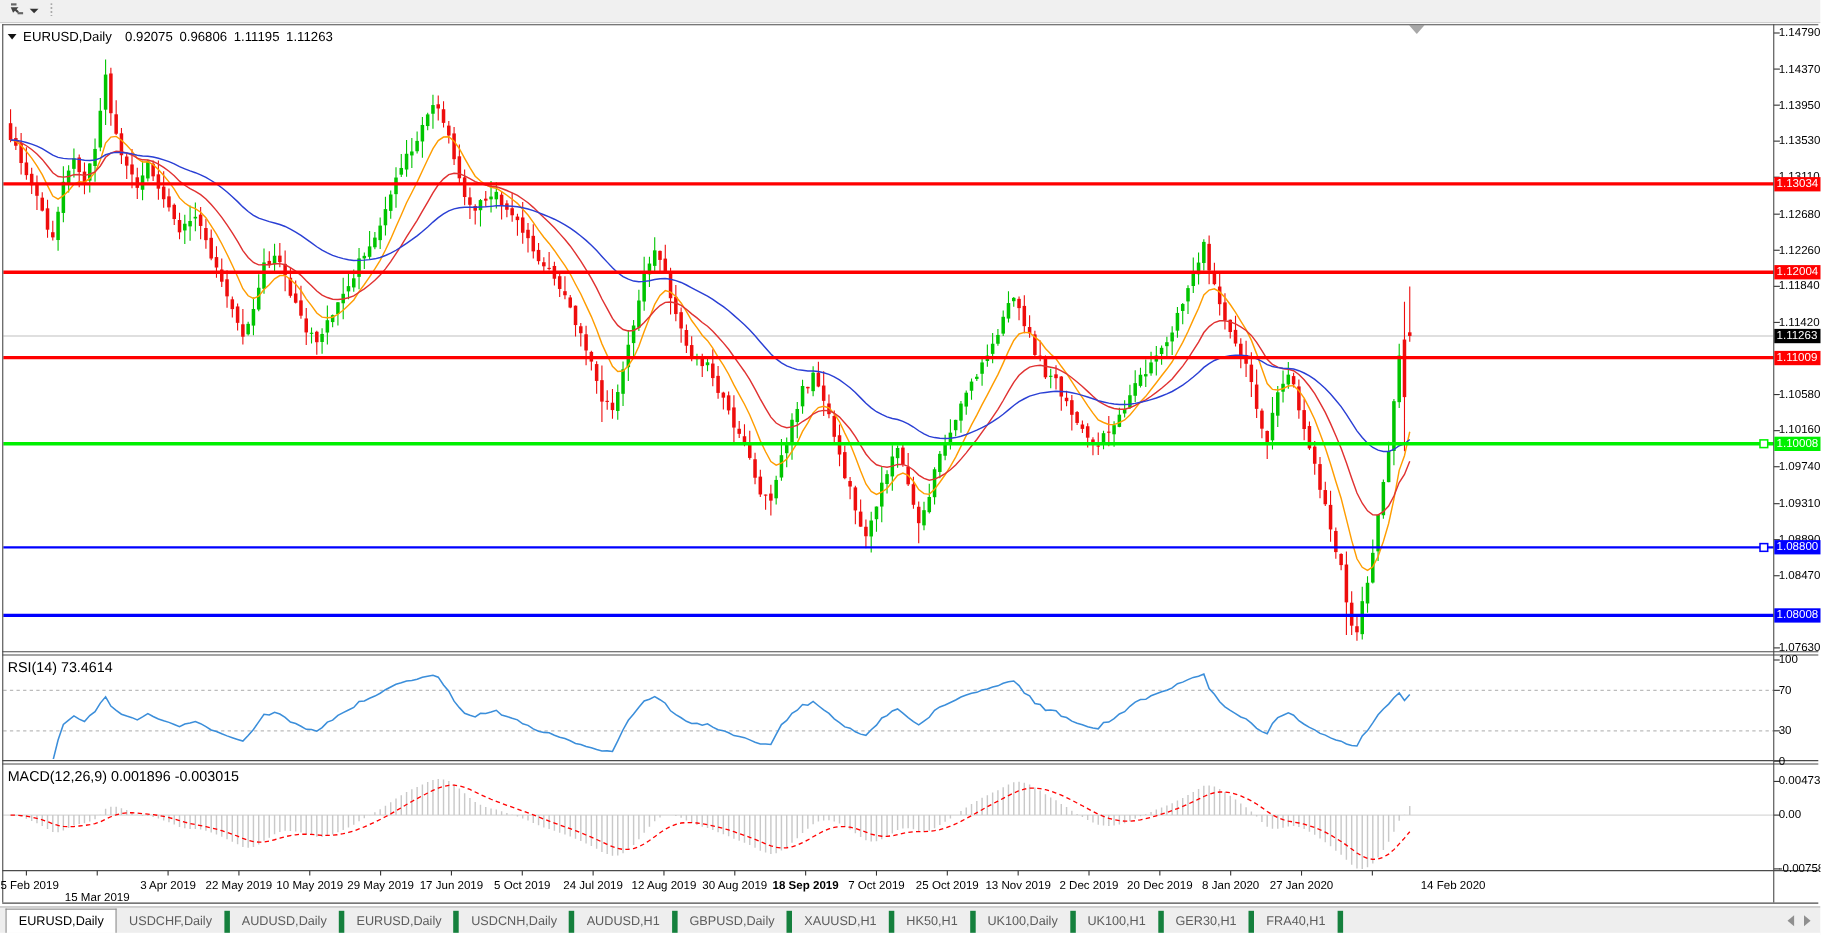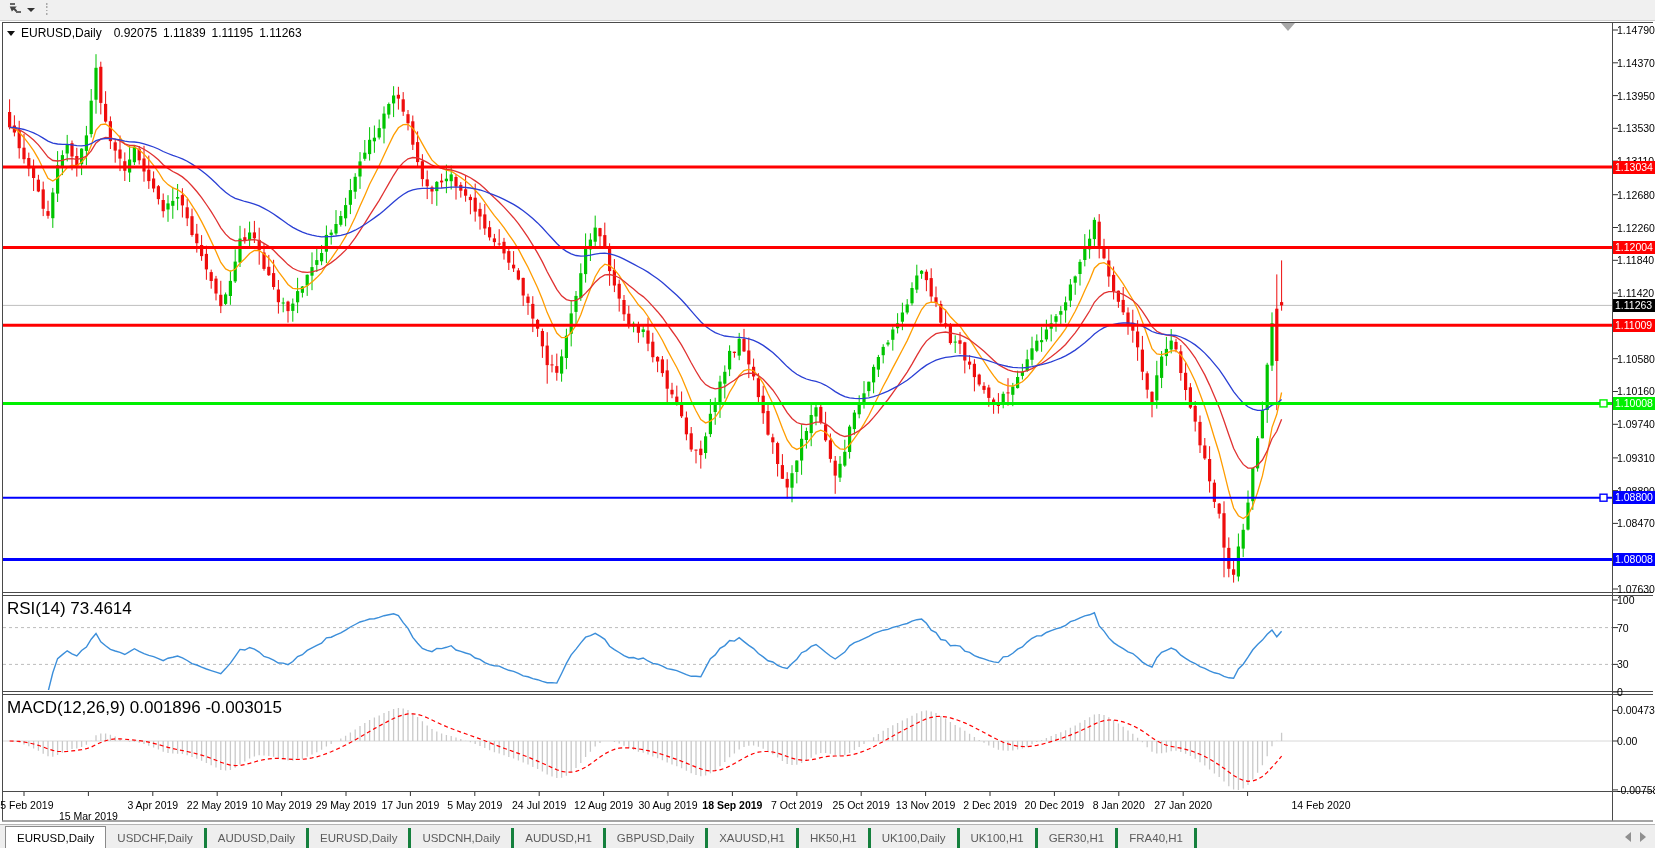--- a/index.html
+++ b/index.html
@@ -21,31 +21,31 @@
   .tfsep{width:1px;height:16px;background:#d6d6d6;margin:0 4px;}
   
   #canvas-holder{position:absolute;left:0;top:0;width:1655px;height:850px;z-index:1;}
   #labels{position:absolute;left:0;top:0;width:1655px;height:850px;z-index:2;pointer-events:none;}
   .chart-title{position:absolute;left:7px;top:26px;font-size:12px;color:#000;z-index:3;
                display:flex;align-items:center;white-space:pre;}
   .title-caret{width:0;height:0;border-left:4px solid transparent;border-right:4px solid transparent;
                border-top:5px solid #111;margin-right:6px;margin-top:1px;}
   .chart-title .num{margin-left:6px;}
   .chart-title .sym{margin-right:6px;}
-  .panel-label{position:absolute;left:7px;font-size:17px;color:#000;z-index:3;}
+  .panel-label{position:absolute;left:7px;font-size:13px;color:#000;z-index:3;}
   .ytick{position:absolute;left:1617px;width:44px;font-size:10.5px;color:#000;height:12px;line-height:12px;}
   .ptag{position:absolute;left:1613px;width:42px;height:13px;line-height:13px;font-size:10.5px;
         color:#fff;padding-left:2px;overflow:hidden;}
   .dtick{position:absolute;top:799px;width:70px;margin-left:-35px;text-align:center;
          font-size:10.5px;color:#000;white-space:nowrap;}
   
   .tabbar{position:absolute;left:0;top:824px;width:1655px;height:23px;background:#eeeeee;
           border-top:1px solid #b5b5b5;display:flex;align-items:flex-end;z-index:5;font-size:11.5px;}
   .tab{height:20px;display:flex;align-items:center;padding:0 11px;color:#5c5c5c;
-       border-right:3px solid #15803d;margin-bottom:0;}
+       border-right:5px solid #15803d;margin-bottom:0;}
   .tab:first-child{margin-left:5px;}
   .tab.active{background:#ffffff;border:1px solid #8a8a8a;border-bottom:none;color:#000;height:21px;}
   .tabspacer{flex:1;border-right:none;}
   .tab-arrow{width:0;height:0;border-top:5px solid transparent;border-bottom:5px solid transparent;
              margin:0 9px 6px 0;}
   .arrow-left{border-right:6px solid #8f8f8f;}
   .arrow-right{border-left:6px solid #8f8f8f;}
   .bottomstrip{position:absolute;left:0;top:847px;width:1655px;height:3px;background:#f2f2f2;}
 </style>
 </head>
@@ -435,21 +435,21 @@
     <div class="ytick" style="top: 704.44px;">0.004738</div>
     <div class="ytick" style="top: 735px;">0.00</div>
     <div class="ytick" style="top: 783.917px;">-0.007584</div>
     <div class="dtick" style="left: 24px;">25 Feb 2019</div>
     <div class="dtick" style="left: 88.4px; margin-top: 11px;">15 Mar 2019</div>
     <div class="dtick" style="left: 152.8px;">3 Apr 2019</div>
     <div class="dtick" style="left: 217.2px;">22 May 2019</div>
     <div class="dtick" style="left: 281.6px;">10 May 2019</div>
     <div class="dtick" style="left: 346px;">29 May 2019</div>
     <div class="dtick" style="left: 410.4px;">17 Jun 2019</div>
-    <div class="dtick" style="left: 474.8px;">5 May 2019</div>
+    <div class="dtick" style="left: 474.8px;">5 Oct 2019</div>
     <div class="dtick" style="left: 539.2px;">24 Jul 2019</div>
     <div class="dtick" style="left: 603.6px;">12 Aug 2019</div>
     <div class="dtick" style="left: 668px;">30 Aug 2019</div>
     <div class="dtick" style="left: 732.4px; font-weight: bold;">18 Sep 2019</div>
     <div class="dtick" style="left: 796.8px;">7 Oct 2019</div>
     <div class="dtick" style="left: 861.2px;">25 Oct 2019</div>
     <div class="dtick" style="left: 925.6px;">13 Nov 2019</div>
     <div class="dtick" style="left: 990px;">2 Dec 2019</div>
     <div class="dtick" style="left: 1054.4px;">20 Dec 2019</div>
     <div class="dtick" style="left: 1118.8px;">8 Jan 2020</div>
@@ -475,21 +475,21 @@
     </span>
     <span class="tool-caret"></span>
   </div>
   <div class="grip"></div>
 </div>
 
 <div class="chart-title">
   <span class="title-caret"></span>
   <span class="sym">EURUSD,Daily</span>
   <span class="num">0.92075</span>
-  <span class="num">1.11839</span>
+  <span class="num">0.96806</span>
   <span class="num">1.11195</span>
   <span class="num">1.11263</span>
 </div>
 
 <div class="panel-label" style="top:599px;">RSI(14) 73.4614</div>
 <div class="panel-label" style="top:698px;">MACD(12,26,9) 0.001896 -0.003015</div>
 
 <div class="tabbar">
   <div class="tab active">EURUSD,Daily</div>
   <div class="tab">USDCHF,Daily</div>

